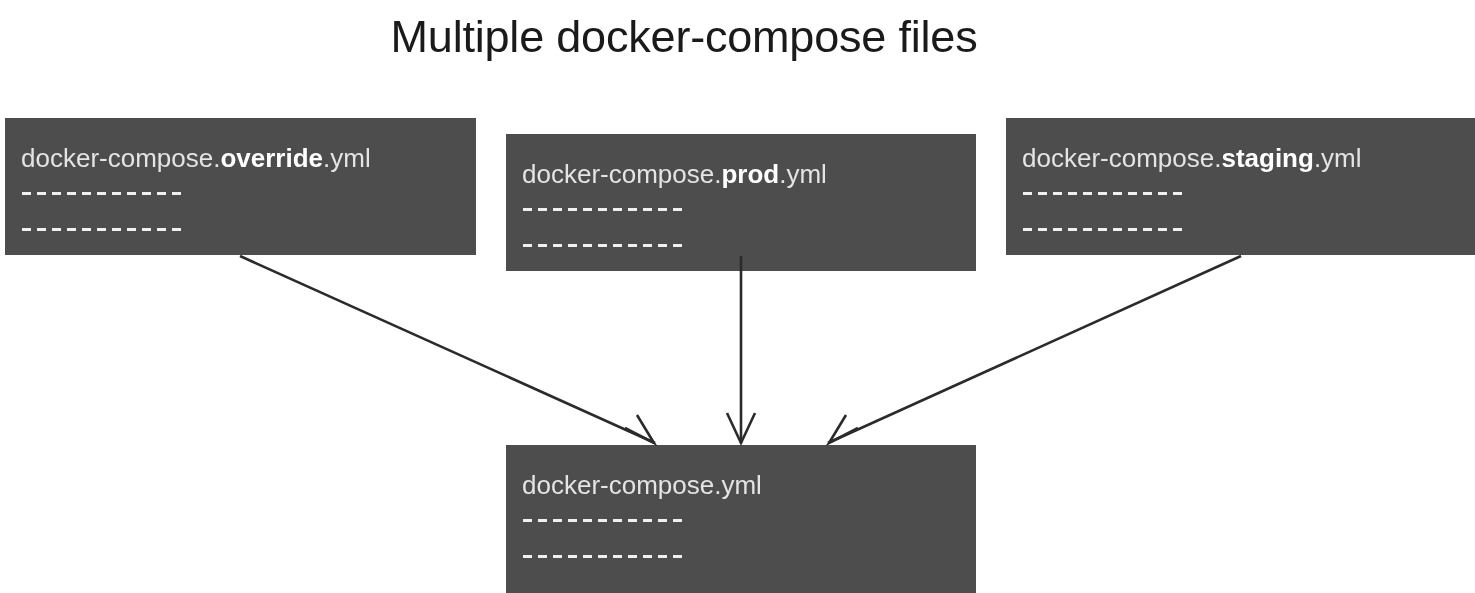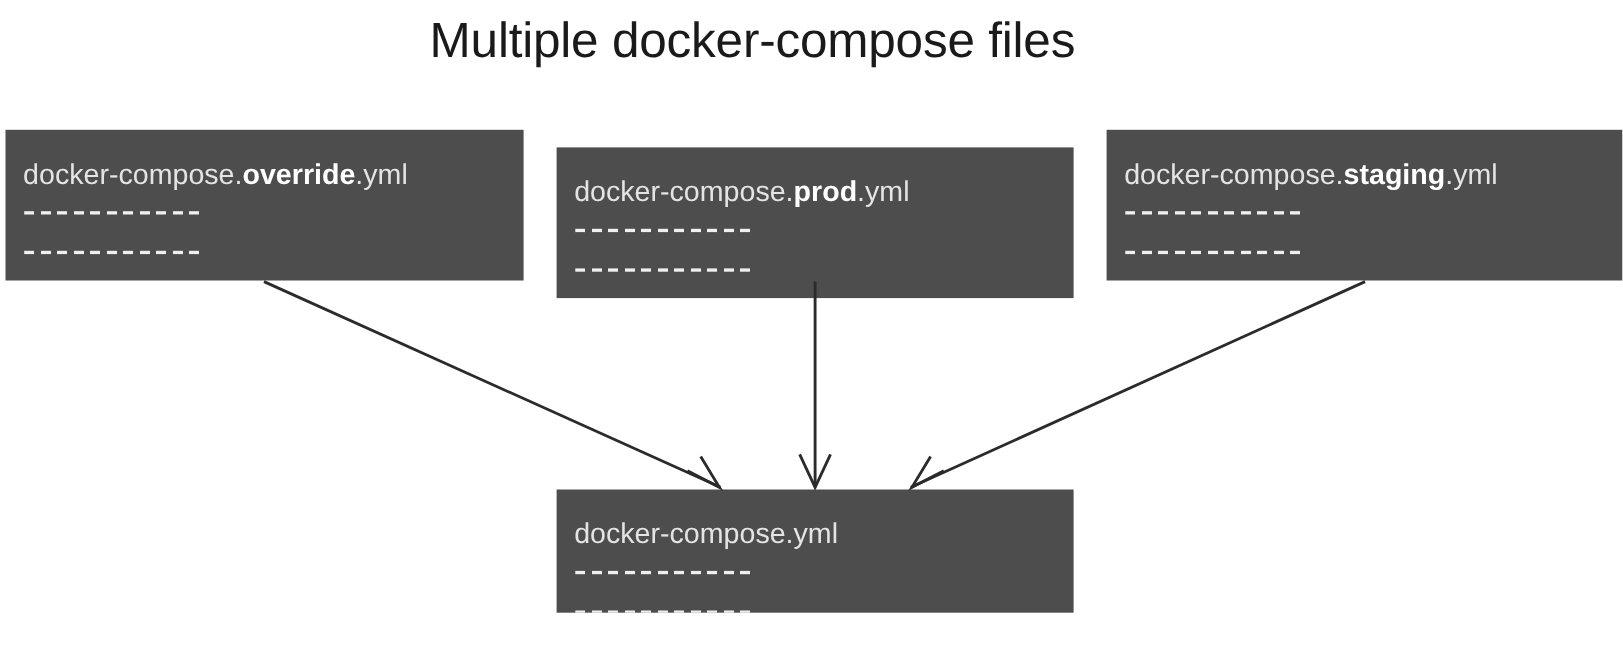--- a/index.html
+++ b/index.html
@@ -104,21 +104,21 @@
   <div class="file-box" style="left:1006px; top:118px; width:480px; height:137px;">
     <div class="box-title"><span>docker-compose.</span><b>staging</b><span>.yml</span></div>
     <div class="dash-row">
       <div class="dash-line"></div>
     </div>
     <div class="dash-row second">
       <div class="dash-line"></div>
     </div>
   </div>
 
-  <div class="file-box" style="left:506px; top:445px; width:470px; height:112px;">
+  <div class="file-box" style="left:506px; top:445px; width:470px; height:148px;">
     <div class="box-title"><span>docker-compose.yml</span><b></b><span></span></div>
     <div class="dash-row">
       <div class="dash-line"></div>
     </div>
     <div class="dash-row second">
       <div class="dash-line"></div>
     </div>
   </div>
 
   <svg id="arrow-layer" viewBox="0 0 1475 593" width="1475" height="593">

